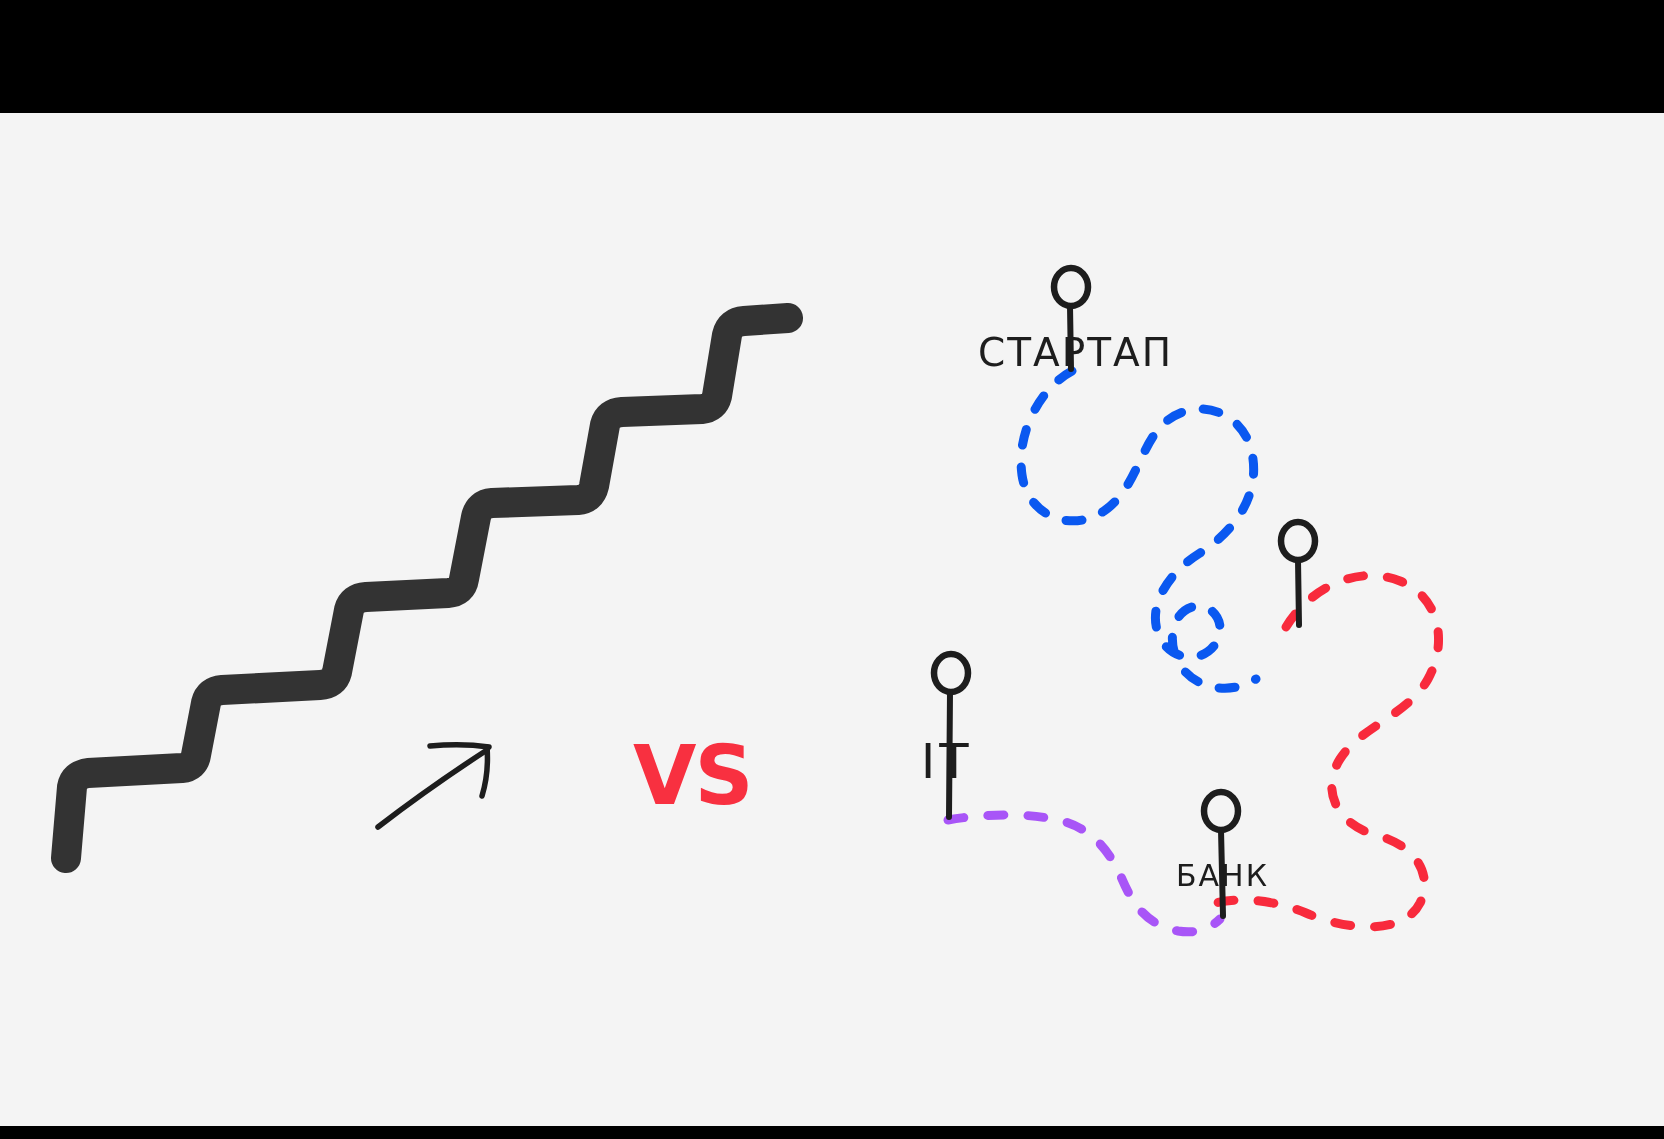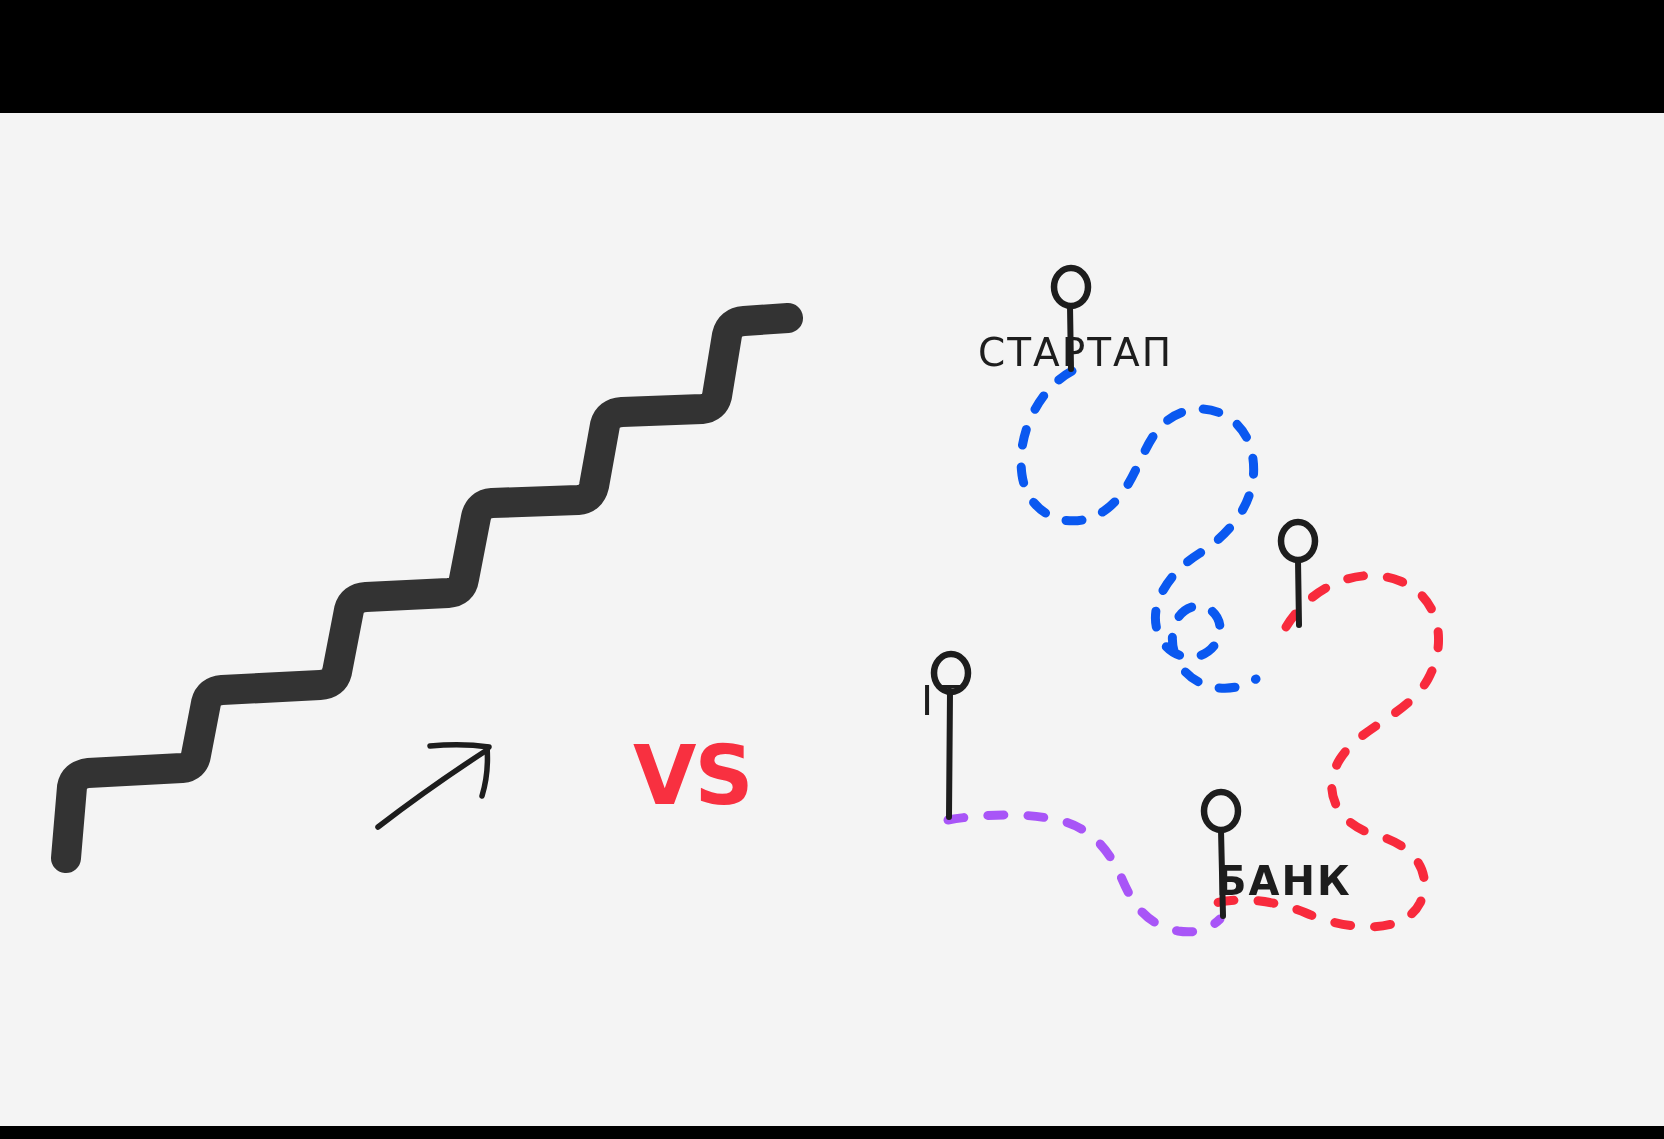--- a/index.html
+++ b/index.html
@@ -61,22 +61,22 @@
     top: 615px;
     font-family: "DejaVu Sans", sans-serif;
     font-weight: 700;
     font-size: 82px;
     letter-spacing: -2px;
     color: #f83040;
     user-select: none;
   }
   #label-startup { left: 978px; top: 217px; font-size: 39px; }
   #label-agency  { left: 1238px; top: 477px; font-size: 35px; }
-  #label-it      { left: 921px; top: 564px; font-size: 41px; letter-spacing: 4px; }
-  #label-bank    { left: 1216px; top: 745px; font-size: 40px; font-weight: bold; }
+  #label-it      { left: 921px; top: 620px; font-size: 48px; letter-spacing: 4px; }
+  #label-bank    { left: 1176px; top: 745px; font-size: 30px; }
 </style>
 </head>
 <body>
 
 <div id="stage">
 
   <div id="letterbox-top"></div>
 
   <div id="canvas">
 

